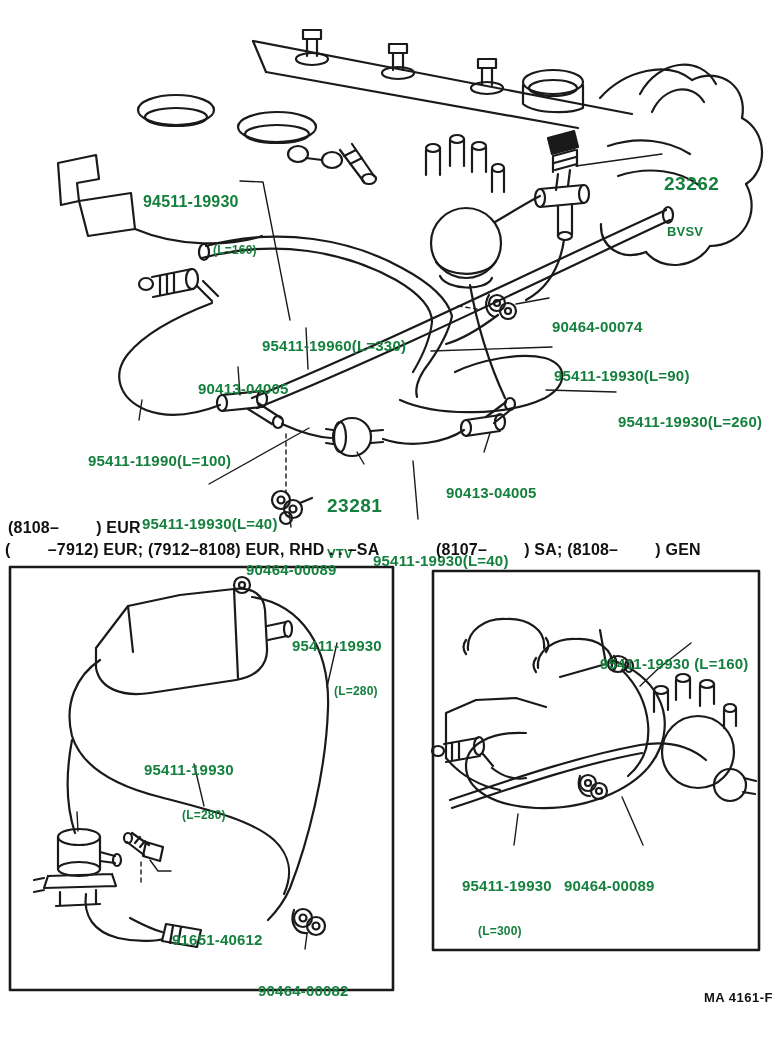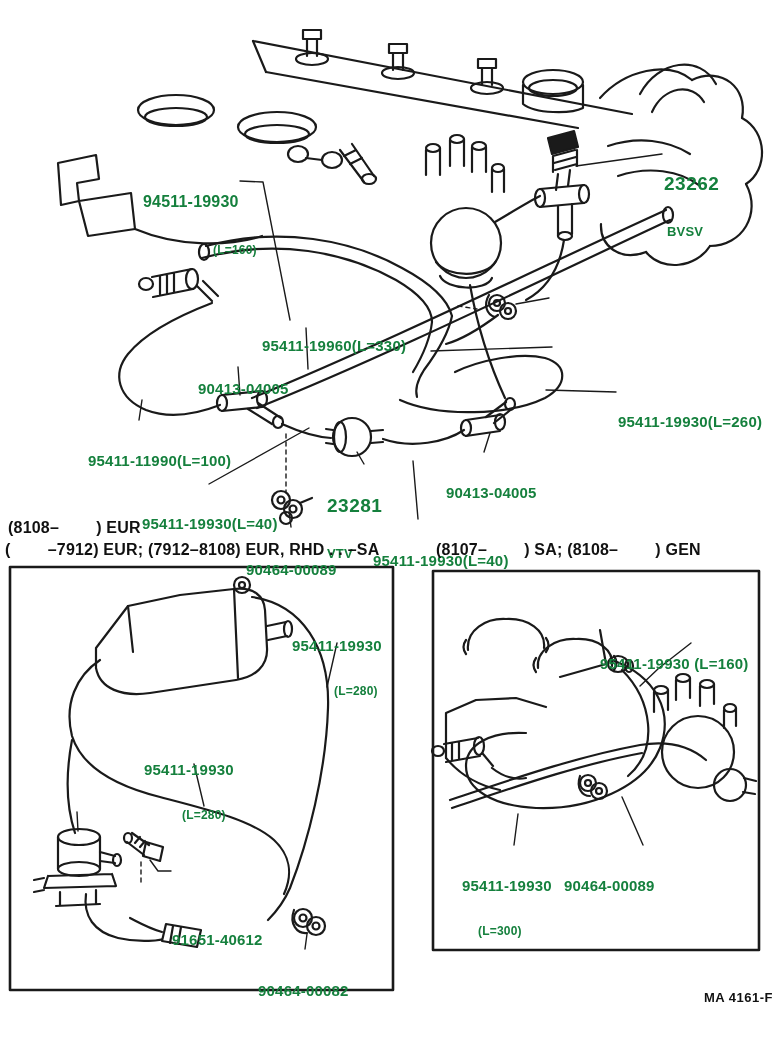--- a/index.html
+++ b/index.html
@@ -297,22 +297,28 @@
   </svg>
 
   <div class="lbl" style="left:143px;top:160px;font-size:16px">
     <span class="l1">94511-19930</span>
     <span class="l2" style="margin-left:70px">(L=160)</span>
   </div>
   <div class="lbl lg" style="left:664px;top:142px">
     <span class="l1">23262</span>
     <span class="l2" style="margin-left:3px">BVSV</span>
   </div>
+  <div class="lbl" style="left:552px;top:287px">
+    <span class="l1">90464-00074</span>
+  </div>
   <div class="lbl" style="left:262px;top:306px">
     <span class="l1">95411-19960(L=330)</span>
+  </div>
+  <div class="lbl" style="left:554px;top:336px">
+    <span class="l1">95411-19930(L=90)</span>
   </div>
   <div class="lbl" style="left:198px;top:349px">
     <span class="l1">90413-04005</span>
   </div>
   <div class="lbl" style="left:618px;top:382px">
     <span class="l1">95411-19930(L=260)</span>
   </div>
   <div class="lbl" style="left:88px;top:421px">
     <span class="l1">95411-11990(L=100)</span>
   </div>

